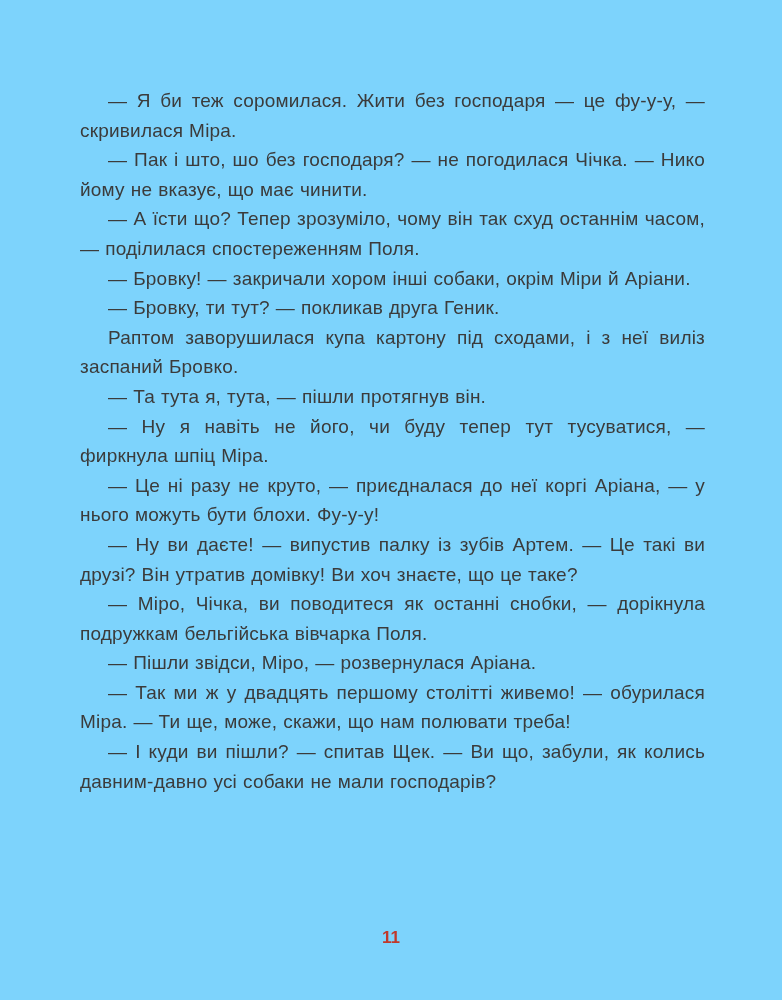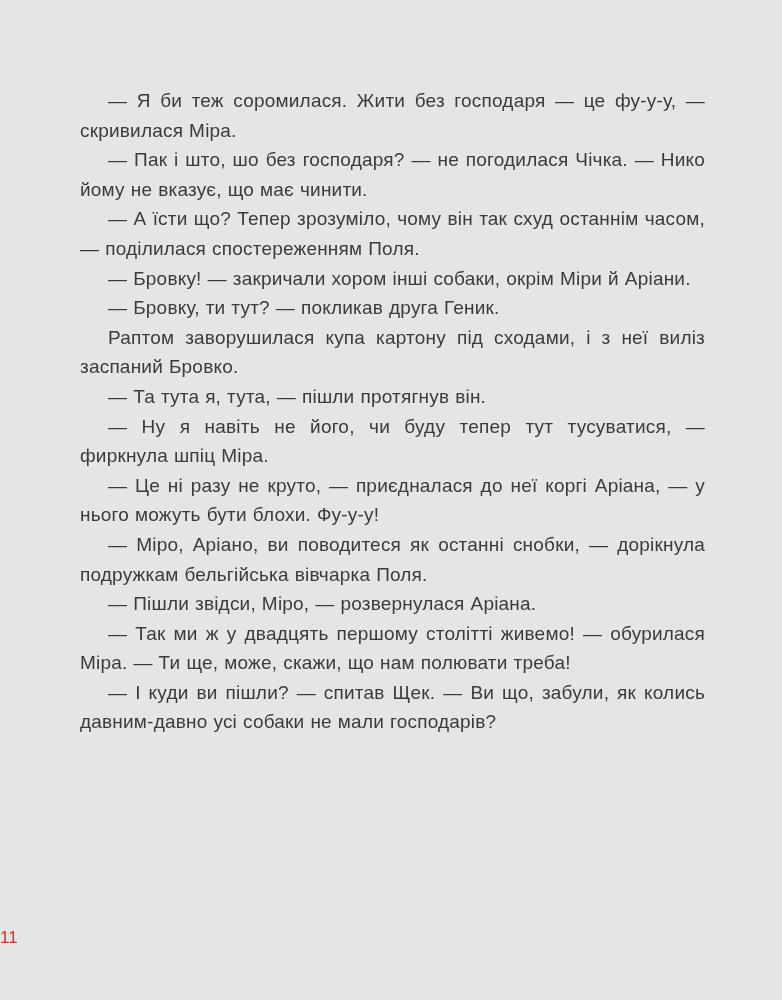--- a/index.html
+++ b/index.html
@@ -10,21 +10,21 @@
   body {
     width: 782px;
     height: 1000px;
     overflow: hidden;
     font-family: "Liberation Sans", "DejaVu Sans", sans-serif;
   }
   .page {
     position: relative;
     width: 782px;
     height: 1000px;
-    background: #e5e5e5;
+    background: #7dd3fc;
     box-sizing: border-box;
   }
   .text-block {
     position: absolute;
     top: 86px;
     left: 80px;
     width: 625px;
   }
   .text-block p {
     margin: 0;
@@ -36,39 +36,40 @@
     letter-spacing: 0.2px;
     color: #3b3b3b;
     text-align: justify;
     word-spacing: 0.5px;
   }
   .page-number {
     position: absolute;
     bottom: 52px;
     left: 0;
     width: 782px;
-    text-align: left;
+    text-align: center;
     font-size: 17px;
-    font-weight: 400;
+    font-weight: 700;
     color: #c0392b;
   }
 </style>
 </head>
 <body>
 
 <div class="page">
   <div class="text-block">
     <p>— Я би теж соромилася. Жити без господаря — це фу-у-у, — скривилася Міра.</p>
     <p>— Пак і што, шо без господаря? — не погодилася Чічка. — Нико йому не вказує, що має чинити.</p>
     <p>— А їсти що? Тепер зрозуміло, чому він так схуд останнім часом, — поділилася спостереженням Поля.</p>
     <p>— Бровку! — закричали хором інші собаки, окрім Міри й Аріани.</p>
     <p>— Бровку, ти тут? — покликав друга Геник.</p>
     <p>Раптом заворушилася купа картону під сходами, і з неї виліз заспаний Бровко.</p>
     <p>— Та тута я, тута, — пішли протягнув він.</p>
     <p>— Ну я навіть не його, чи буду тепер тут тусуватися, — фиркнула шпіц Міра.</p>
     <p>— Це ні разу не круто, — приєдналася до неї коргі Аріана, — у нього можуть бути блохи. Фу-у-у!</p>
-    <p>— Міро, Аріано, ви поводитеся як останні снобки, — дорікнула подружкам бельгійська вівчарка Поля.</p>
+    <p>— Ну ви даєте! — випустив палку із зубів Артем. — Це такі ви друзі? Він утратив домівку! Ви хоч знаєте, що це таке?</p>
+    <p>— Міро, Чічка, ви поводитеся як останні снобки, — дорікнула подружкам бельгійська вівчарка Поля.</p>
     <p>— Пішли звідси, Міро, — розвернулася Аріана.</p>
     <p>— Так ми ж у двадцять першому столітті живемо! — обурилася Міра. — Ти ще, може, скажи, що нам полювати треба!</p>
     <p>— І куди ви пішли? — спитав Щек. — Ви що, забули, як колись давним-давно усі собаки не мали господарів?</p>
   </div>
   <div class="page-number">11</div>
 </div>
 
 </body></html>

